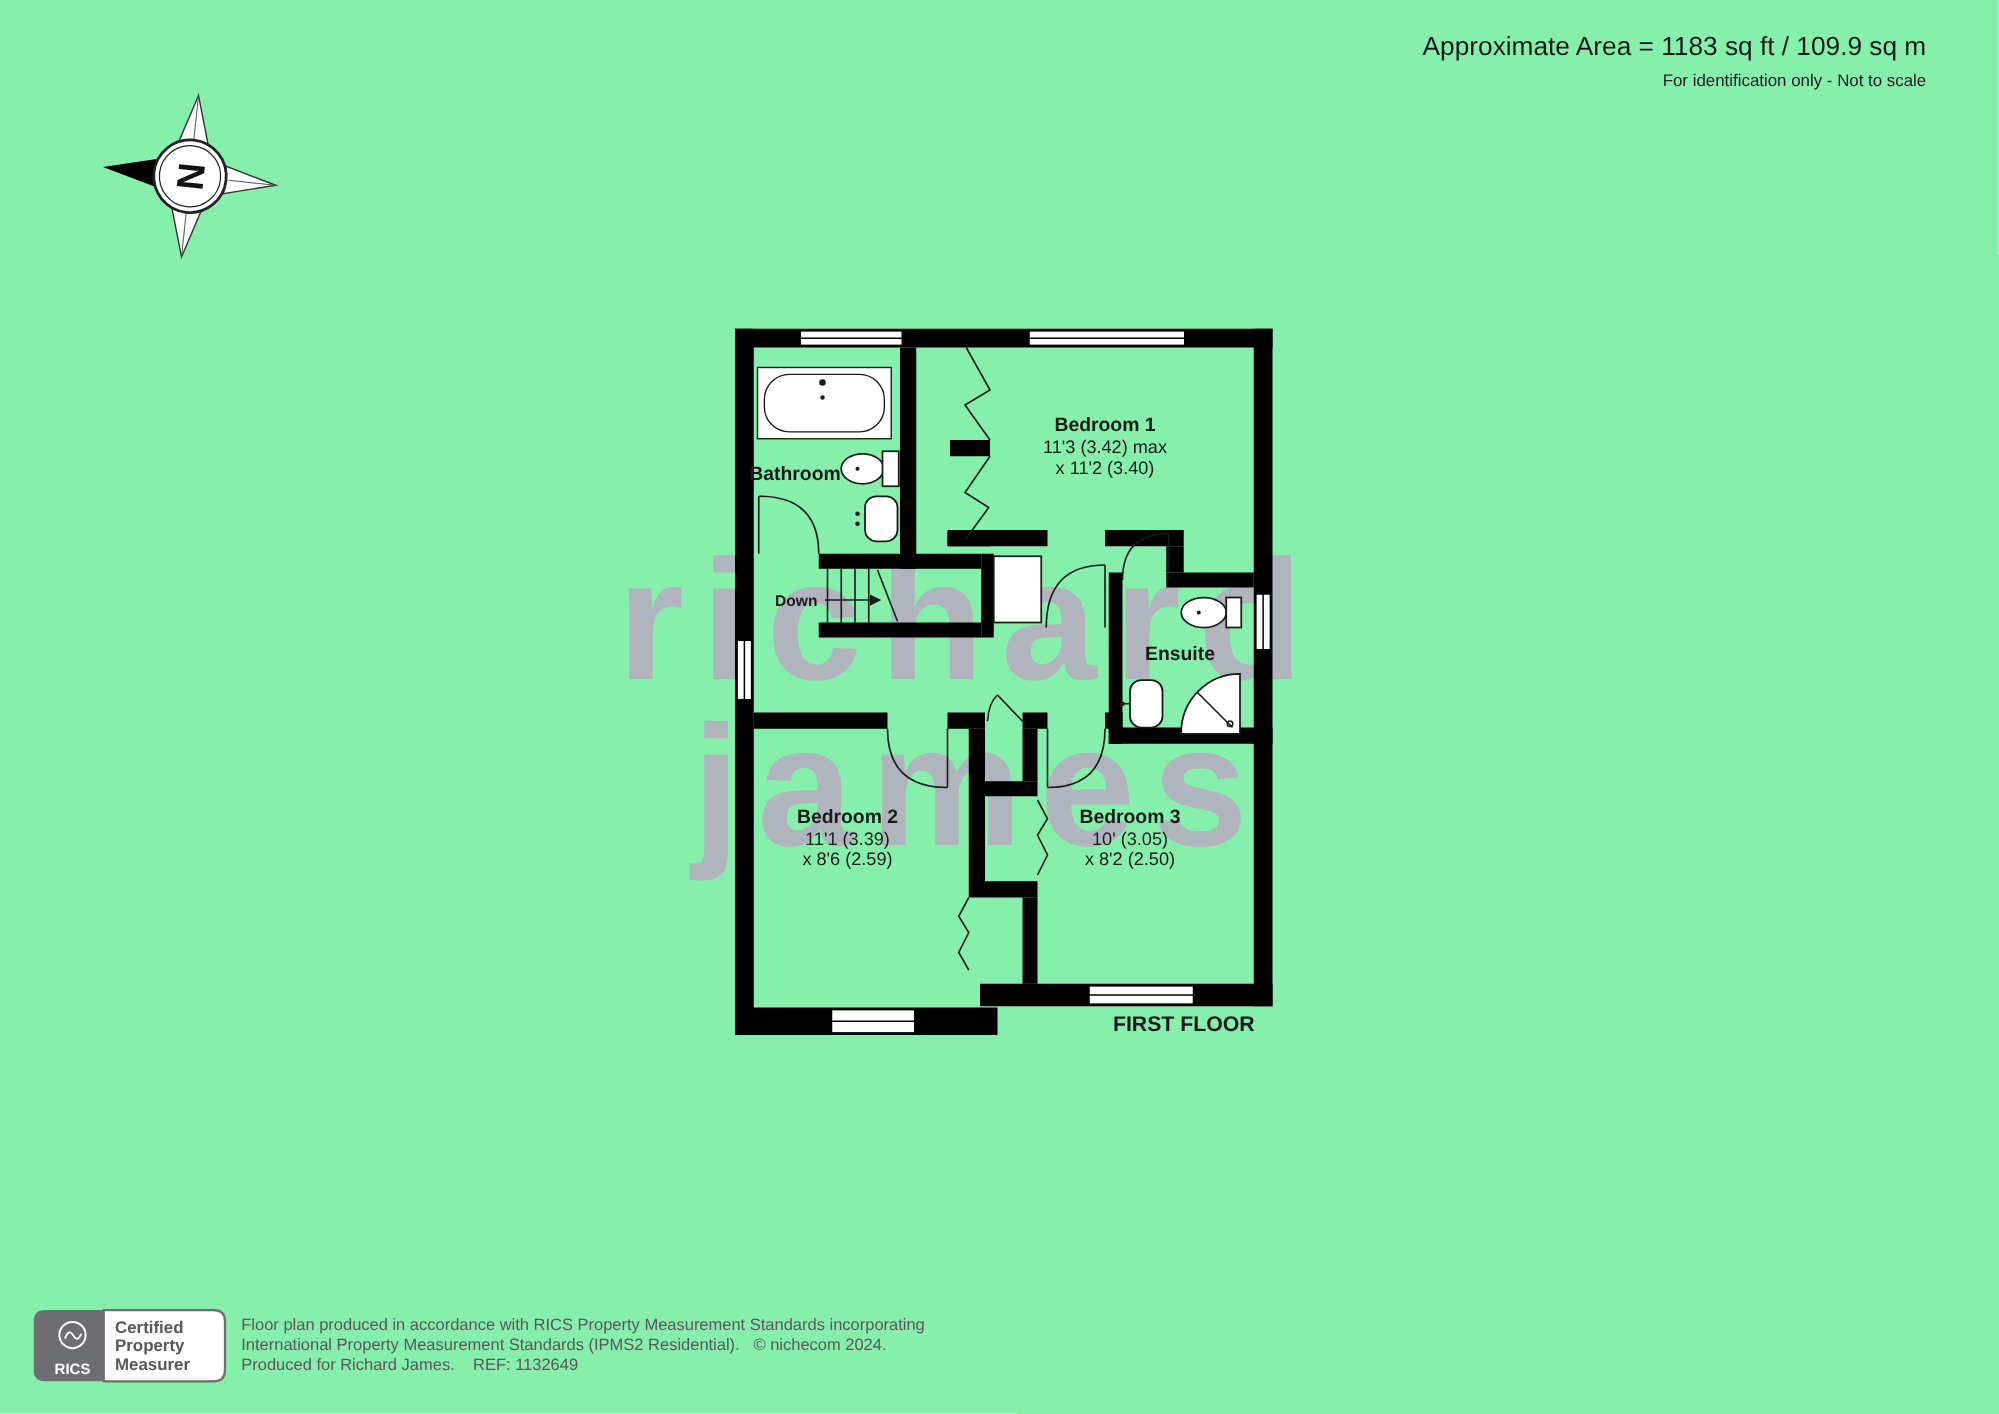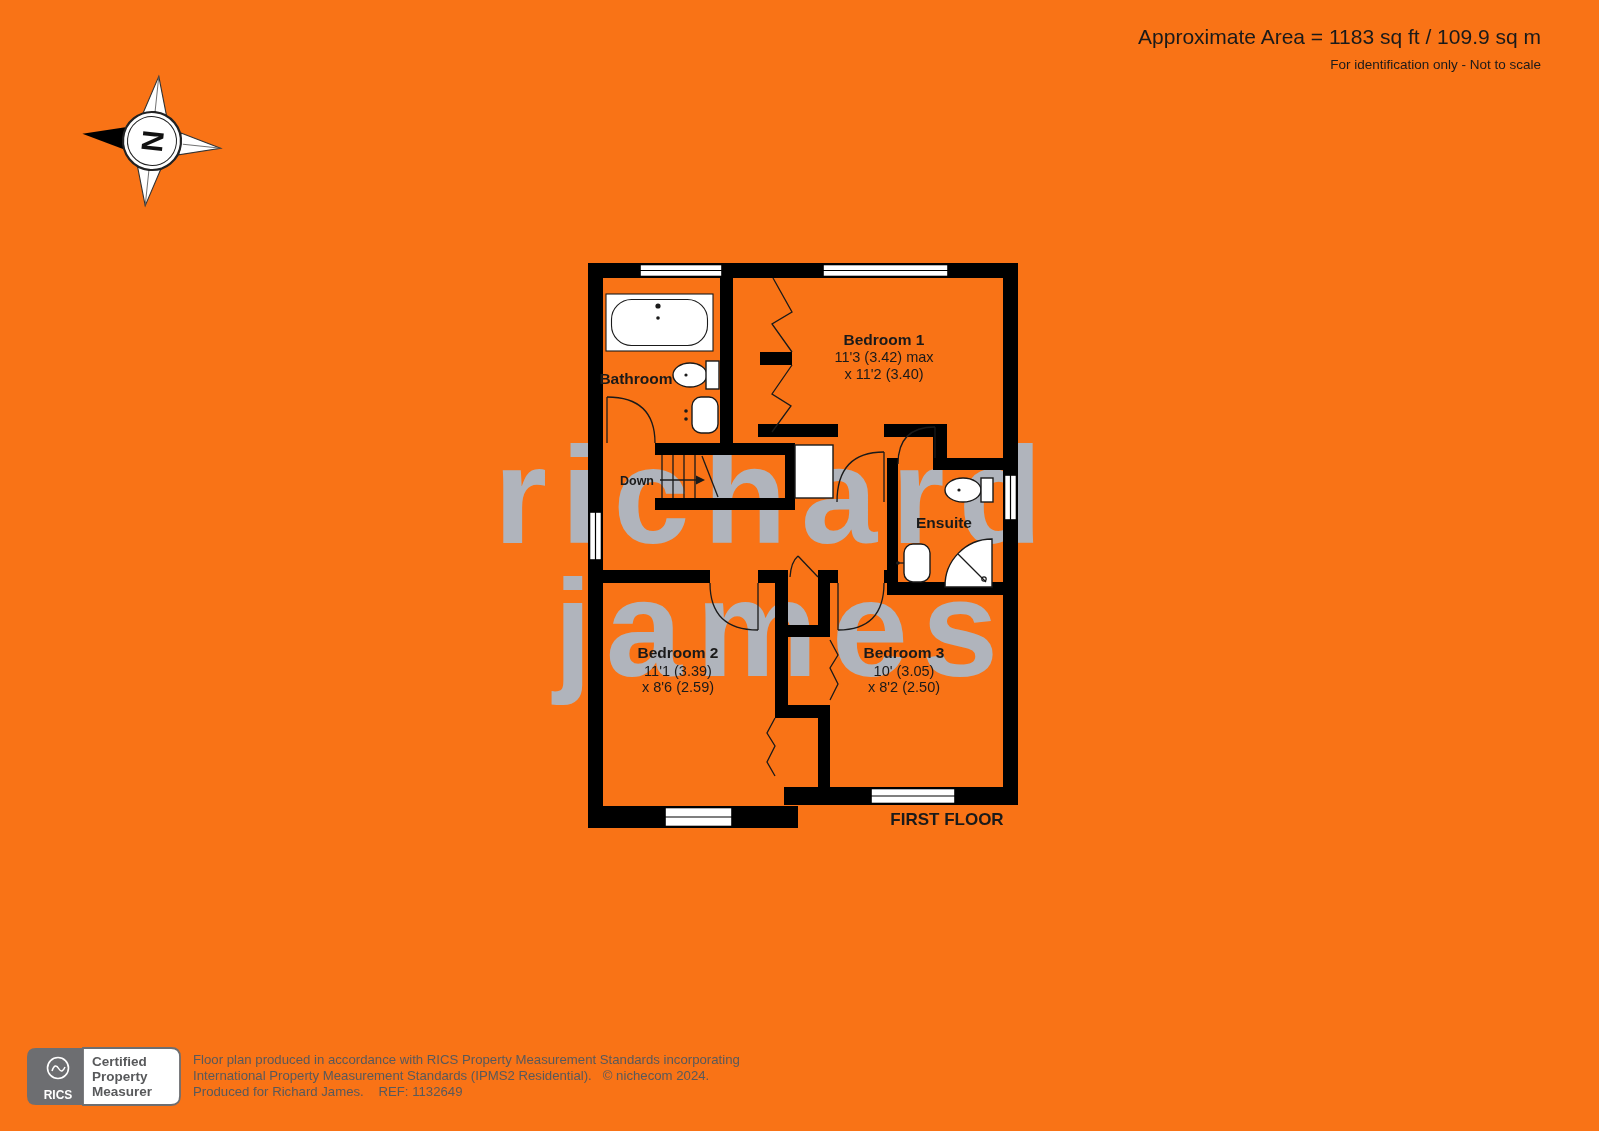--- a/index.html
+++ b/index.html
@@ -1,16 +1,16 @@
 <!DOCTYPE html>
 <html><head>
 <meta charset="utf-8">
 <style>
   html,body{margin:0;padding:0;background:#fff;}
-  .page{position:relative;width:1599px;height:1131px;background:#f97316;overflow:hidden;
+  .page{position:relative;width:1599px;height:1131px;background:#86efac;overflow:hidden;
         font-family:"Liberation Sans",sans-serif;}
   svg{position:absolute;left:0;top:0;}
   svg text{white-space:pre;}
   .t-area{font:400 21px "Liberation Sans",sans-serif;fill:#1a1a1a;}
   .t-disc{font:400 13.5px "Liberation Sans",sans-serif;fill:#1a1a1a;}
   .t-room{font:700 15.5px "Liberation Sans",sans-serif;fill:#1a1a1a;}
   .t-dim{font:400 14.5px "Liberation Sans",sans-serif;fill:#1a1a1a;}
   .t-down{font:700 12.5px "Liberation Sans",sans-serif;fill:#1a1a1a;}
   .t-floor{font:700 17px "Liberation Sans",sans-serif;fill:#1a1a1a;}
   .t-wm{font:700 137px "Liberation Sans",sans-serif;fill:#b0b4bc;letter-spacing:14px;}

